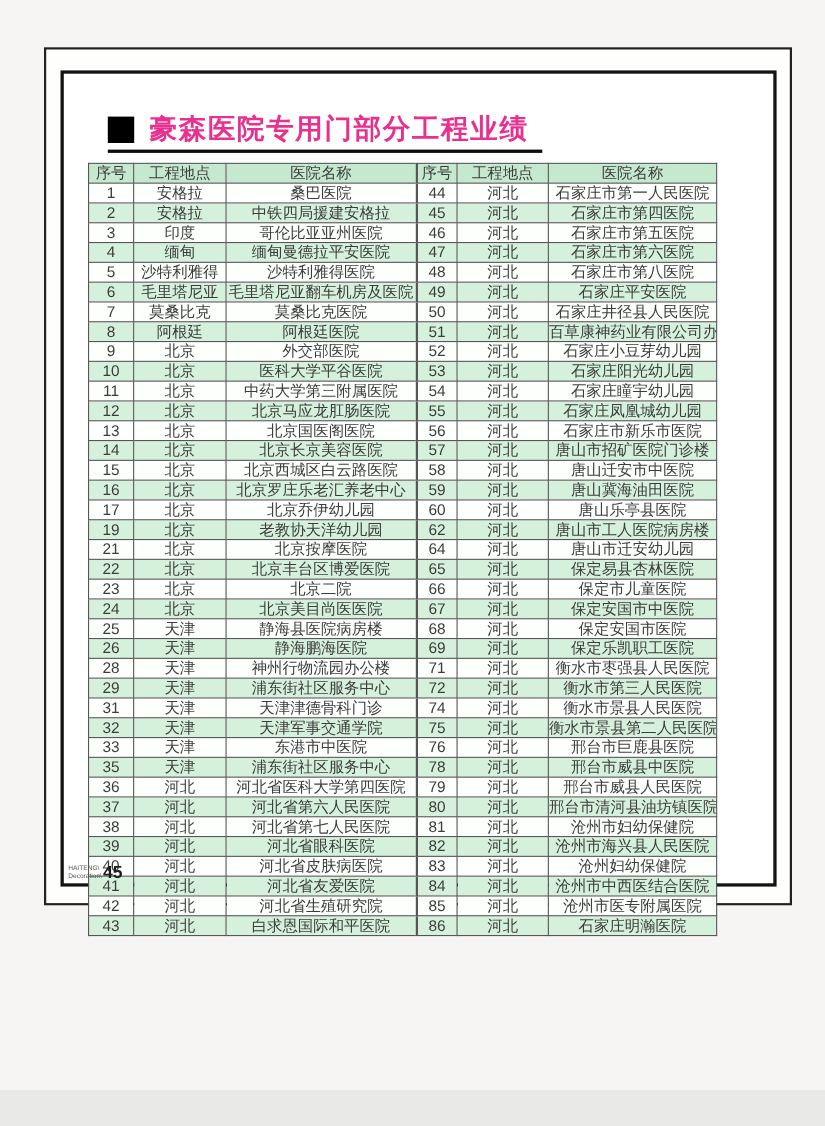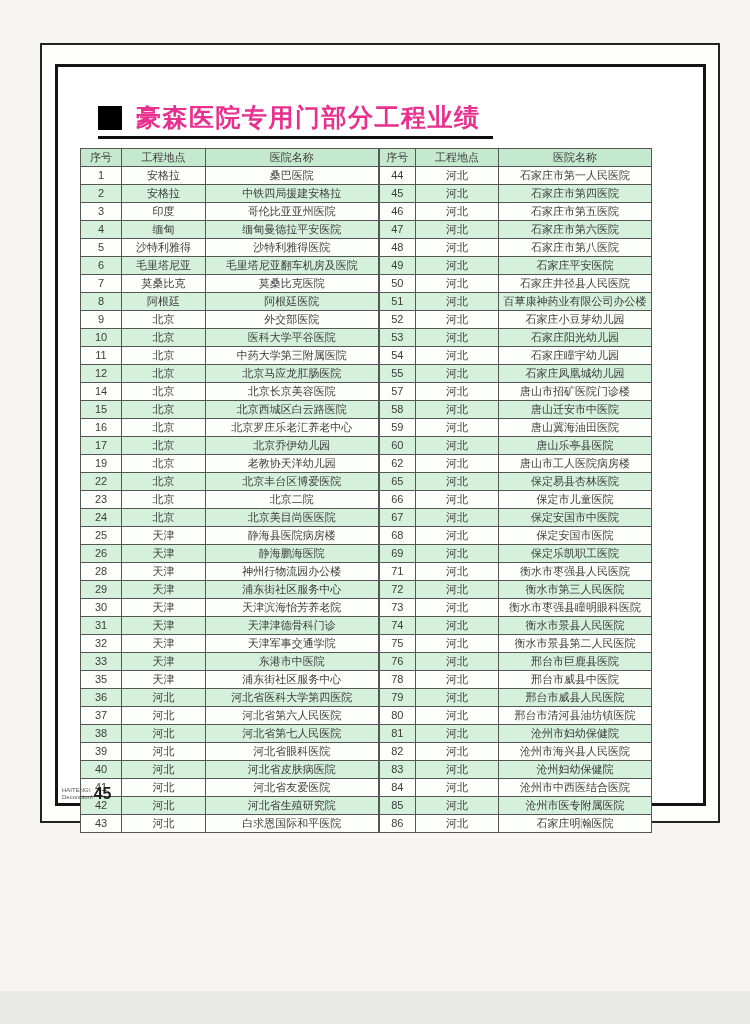--- a/index.html
+++ b/index.html
@@ -29,21 +29,21 @@
     padding-bottom:6px; padding-right:12px;
   }
   .title-square { width:24px; height:24px; background:#000; }
   .page-title {
     font-size:25px; font-weight:bold; color:#e8308f;
     letter-spacing:1.5px; line-height:1; white-space:nowrap;
   }
   table.perf {
     position:absolute; left:22px; top:81px; width:571px;
     border-collapse:collapse; table-layout:fixed;
-    font-size:11px; color:#3c3c3c;padding-left:16px;
+    font-size:14px; color:#3c3c3c;padding-left:16px;
   }
   table.perf th, table.perf td {
     border:1px solid #565656;
     text-align:center; vertical-align:middle;
     height:17.1px; line-height:17px; padding:0;
     overflow:hidden; white-space:nowrap;
   }
   table.perf thead th { background:#c5e9cf; font-weight:normal; }
   table.perf tbody tr:nth-child(odd)  td { background:#fdfffd; }
   table.perf tbody tr:nth-child(even) td { background:#d5f1dc; }
@@ -178,20 +178,28 @@
           </tr>
           <tr>
             <td>12</td>
             <td>北京</td>
             <td>北京马应龙肛肠医院</td>
             <td>55</td>
             <td>河北</td>
             <td>石家庄凤凰城幼儿园</td>
           </tr>
           <tr>
+            <td>13</td>
+            <td>北京</td>
+            <td>北京国医阁医院</td>
+            <td>56</td>
+            <td>河北</td>
+            <td>石家庄市新乐市医院</td>
+          </tr>
+          <tr>
             <td>14</td>
             <td>北京</td>
             <td>北京长京美容医院</td>
             <td>57</td>
             <td>河北</td>
             <td>唐山市招矿医院门诊楼</td>
           </tr>
           <tr>
             <td>15</td>
             <td>北京</td>
@@ -218,20 +226,28 @@
           </tr>
           <tr>
             <td>19</td>
             <td>北京</td>
             <td>老教协天洋幼儿园</td>
             <td>62</td>
             <td>河北</td>
             <td>唐山市工人医院病房楼</td>
           </tr>
           <tr>
+            <td>21</td>
+            <td>北京</td>
+            <td>北京按摩医院</td>
+            <td>64</td>
+            <td>河北</td>
+            <td>唐山市迁安幼儿园</td>
+          </tr>
+          <tr>
             <td>22</td>
             <td>北京</td>
             <td>北京丰台区博爱医院</td>
             <td>65</td>
             <td>河北</td>
             <td>保定易县杏林医院</td>
           </tr>
           <tr>
             <td>23</td>
             <td>北京</td>
@@ -272,28 +288,20 @@
             <td>河北</td>
             <td>衡水市枣强县人民医院</td>
           </tr>
           <tr>
             <td>29</td>
             <td>天津</td>
             <td>浦东街社区服务中心</td>
             <td>72</td>
             <td>河北</td>
             <td>衡水市第三人民医院</td>
-          </tr>
-          <tr>
-            <td>30</td>
-            <td>天津</td>
-            <td>天津滨海怡芳养老院</td>
-            <td>73</td>
-            <td>河北</td>
-            <td>衡水市枣强县瞳明眼科医院</td>
           </tr>
           <tr>
             <td>31</td>
             <td>天津</td>
             <td>天津津德骨科门诊</td>
             <td>74</td>
             <td>河北</td>
             <td>衡水市景县人民医院</td>
           </tr>
           <tr>

